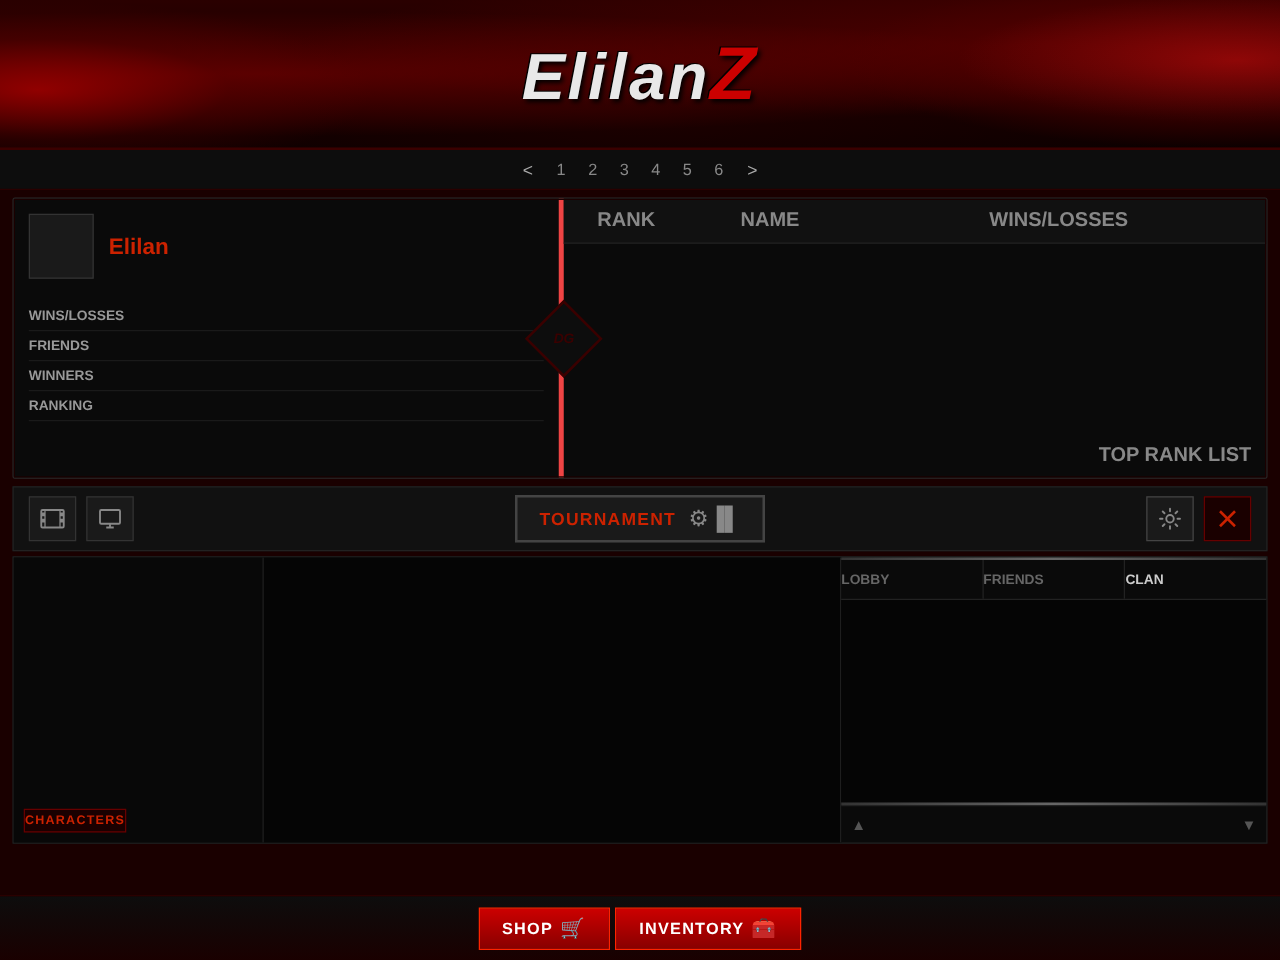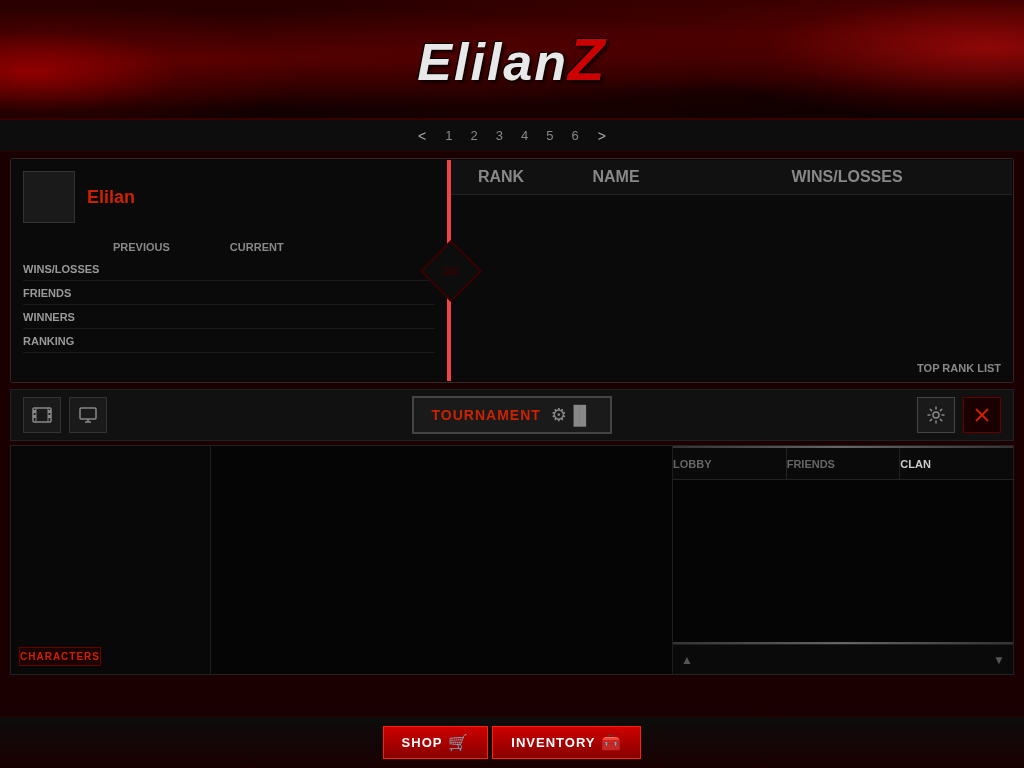--- a/index.html
+++ b/index.html
@@ -207,21 +207,21 @@
     }
     .rank-col-header.rank { width: 100px; }
     .rank-col-header.name { width: 130px; }
     .rank-col-header.wl { flex: 1; }
 
     #top-rank-label {
       position: absolute;
       bottom: 8px;
       right: 12px;
       color: #888;
-      font-size: 11px;
+      font-size: 16px;
       font-weight: bold;
     }
 
     
     #action-bar {
       margin: 0 10px;
       height: 52px;
       background: #111;
       border: 1px solid #222;
       display: flex;
@@ -420,24 +420,20 @@
 
 <div id="main-panel">
   <div id="profile-section">
 
     <div id="player-panel">
       <div id="player-header">
         <div id="avatar-box"></div>
         <div id="player-name">Elilan</div>
       </div>
 
-      <div id="prev-curr-header">
-        <span class="prev-curr-label">PREVIOUS</span>
-        <span class="prev-curr-label">CURRENT</span>
-      </div>
 
       <div class="stat-row">
         <span class="stat-label">WINS/LOSSES</span>
       </div>
       <div class="stat-row">
         <span class="stat-label">FRIENDS</span>
       </div>
       <div class="stat-row">
         <span class="stat-label">WINNERS</span>
       </div>

